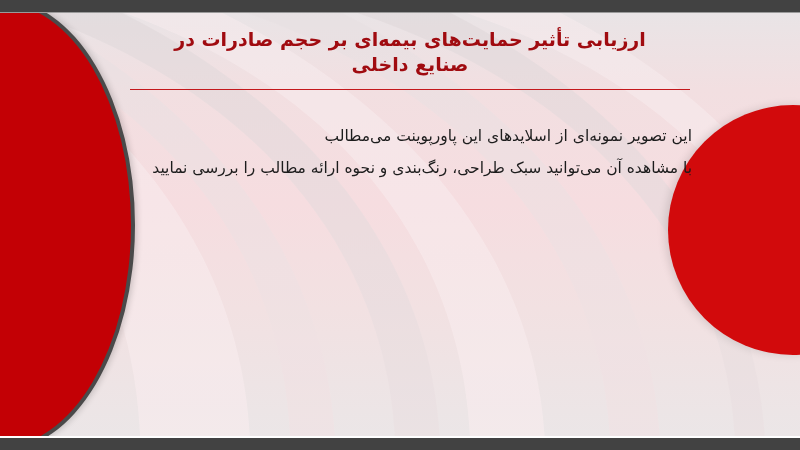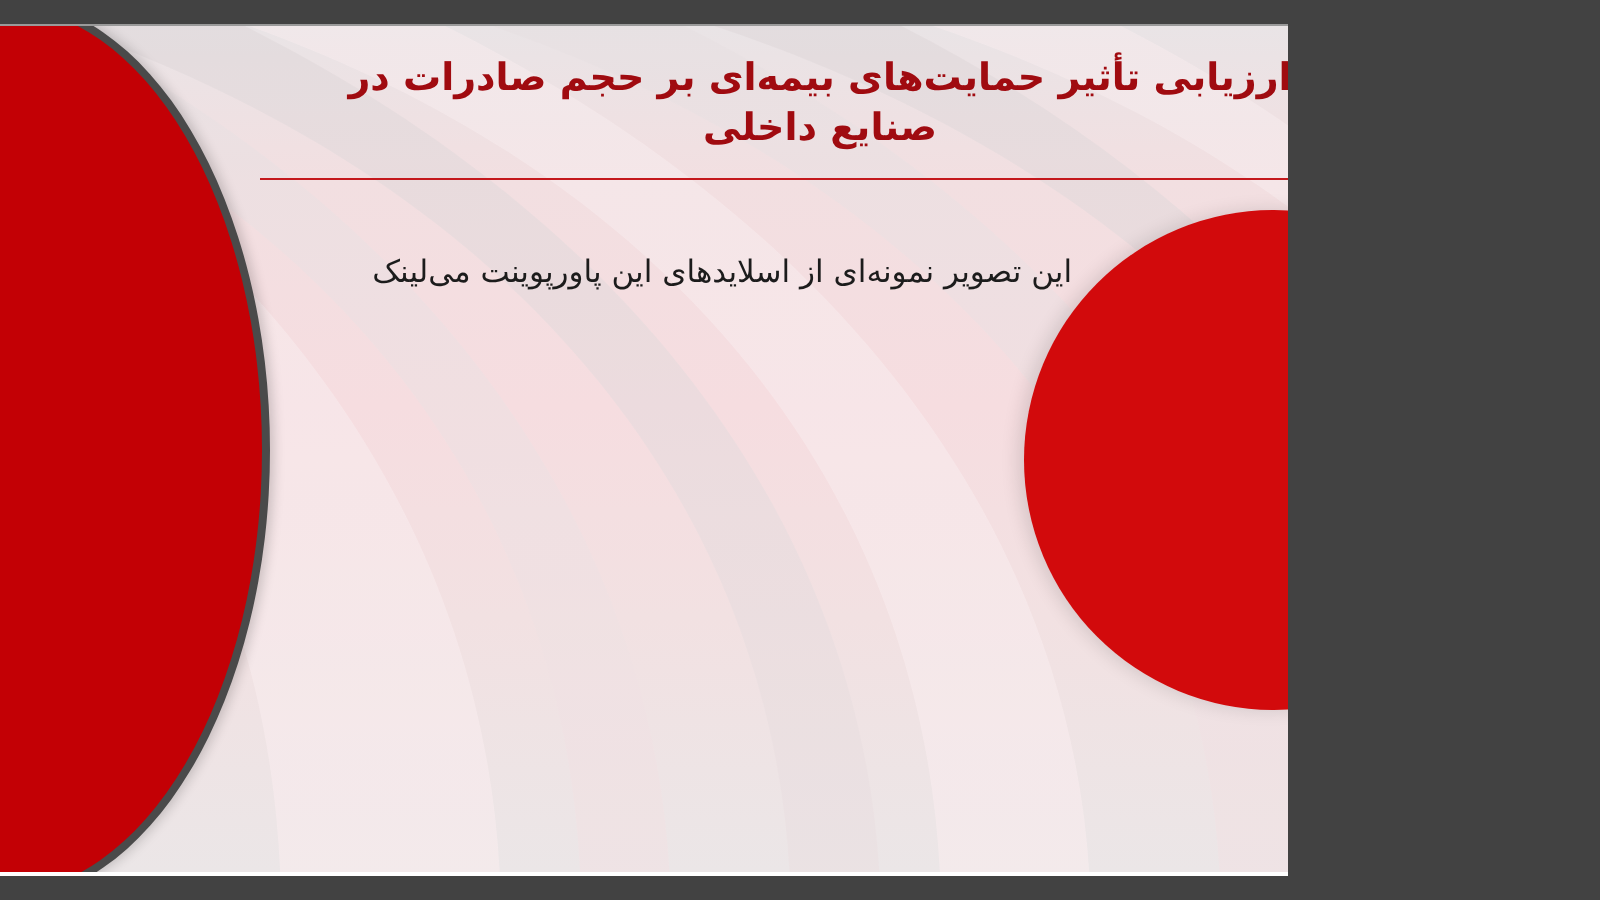--- a/index.html
+++ b/index.html
@@ -21,21 +21,21 @@
     height: 450px;
     background: #424242;
     overflow: hidden;
   }
 
   
   .canvas {
     position: absolute;
     left: 0;
     top: 12px;
-    width: 644px;
+    width: 800px;
     height: 423px;
     overflow: hidden;
     background: linear-gradient(180deg, #e9e4e6 0%, #f2dfe1 18%, #f6dde0 45%, #f2e1e2 70%, #ebe6e7 100%);
     border-top: 1px solid #9a9a9a;
     border-bottom: 2px solid #ffffff;
   }
 
   
   .arcs {
     position: absolute;
@@ -156,17 +156,18 @@
 
     <div class="right-ellipse"></div>
 
     <div class="title-block">
       <h1 class="title-text">ارزیابی تأثیر حمایت‌های بیمه‌ای بر حجم صادرات در
 صنایع داخلی</h1>
       <div class="title-rule"></div>
     </div>
 
     <div class="body-block">
-      <p class="body-line">این تصویر نمونه‌ای از اسلایدهای این پاورپوینت می‌لینک</p>
+      <p class="body-line">این تصویر نمونه‌ای از اسلایدهای این پاورپوینت می‌مطالب</p>
+      <p class="body-line">با مشاهده آن می‌توانید سبک طراحی، رنگ‌بندی و نحوه ارائه مطالب را بررسی نمایید</p>
     </div>
 
   </div>
 </div>
 
 </body></html>

